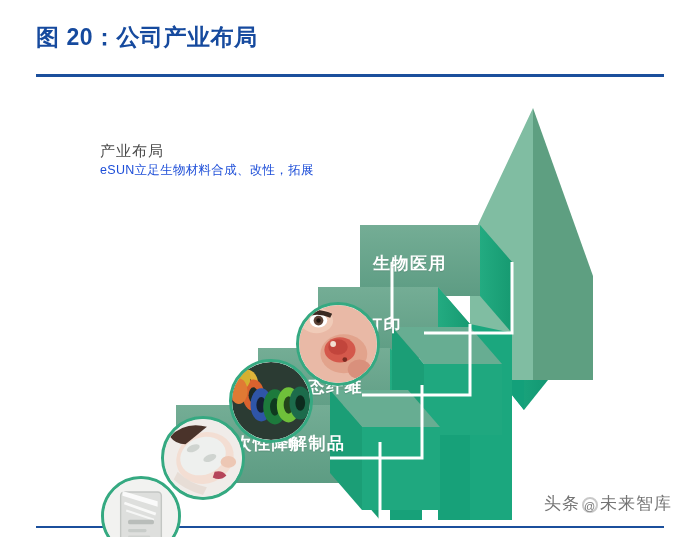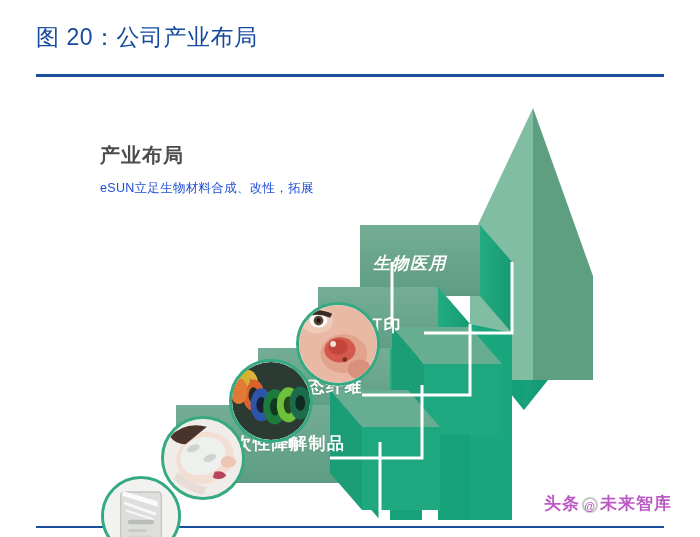--- a/index.html
+++ b/index.html
@@ -17,21 +17,21 @@
     background: #ffffff;
     overflow: hidden;
   }
 
   
   .fig-title {
     position: absolute;
     left: 36px;
     top: 22px;
     font-size: 23px;
-    font-weight: normal;
+    font-weight: bold;
     color: #164a9e;
     letter-spacing: 0.5px;
     white-space: nowrap;
   }
   .rule-top {
     position: absolute;
     left: 36px;
     top: 74px;
     width: 628px;
     height: 3px;
@@ -61,42 +61,41 @@
   }
 
   
   .blurb {
     position: absolute;
     left: 100px;
     top: 62px;
     width: 260px;
   }
   .blurb-title {
-    font-size: 20px;
-    font-weight: bold;
+    font-size: 15px;
+    font-weight: normal;
     color: #4c4c4c;
     letter-spacing: 1px;
-    margin-bottom: 10px;
   }
   .blurb-line {
     font-size: 12.5px;
     color: #1d4ed8;
     line-height: 1.55;
     letter-spacing: 0.3px;
   }
 
   
   .step-label {
     position: absolute;
     color: #ffffff;
     font-weight: bold;
     white-space: nowrap;
     text-shadow: 0 1px 1px rgba(0,0,0,0.10);
   }
-  .lbl-0 { left: 373px; top: 172px; font-size: 17px; letter-spacing: 1.5px; font-style: italic; }
+  .lbl-0 { left: 373px; top: 172px; font-size: 17px; letter-spacing: 1.5px; }
   .lbl-1 { left: 334px; top: 234px; font-size: 17px; letter-spacing: 1.5px; }
   .lbl-2 { left: 289px; top: 295px; font-size: 17px; letter-spacing: 1.5px; }
   .lbl-3 { left: 216px; top: 352px; font-size: 17px; letter-spacing: 1.5px; }
 
   
   .bubble {
     position: absolute;
     border-radius: 50%;
     border: 3px solid #35a981;
     overflow: hidden;
@@ -113,22 +112,22 @@
   .b-1 { left: 229px; top: 279px; width: 84px; height: 84px; }
   .b-2 { left: 161px; top: 336px; width: 84px; height: 84px; }
   .b-3 { left: 101px; top: 396px; width: 80px; height: 80px; }
 
   
   .watermark {
     position: absolute;
     right: 28px;
     top: 492px;
     font-size: 17px;
-    font-weight: bold;
-    color: #a21caf;
+    font-weight: normal;
+    color: #404040;
     opacity: 0.72;
     letter-spacing: 1px;
     white-space: nowrap;
   }
   .watermark .wm-at {
     display: inline-block;
     width: 16px;
     height: 16px;
     border: 2px solid #b4b4b4;
     border-radius: 50%;

